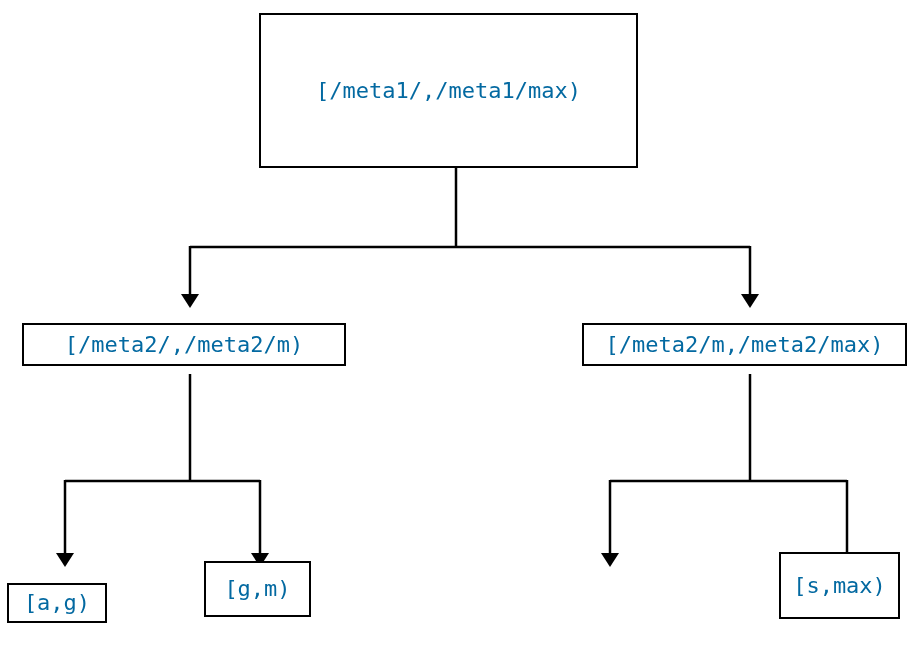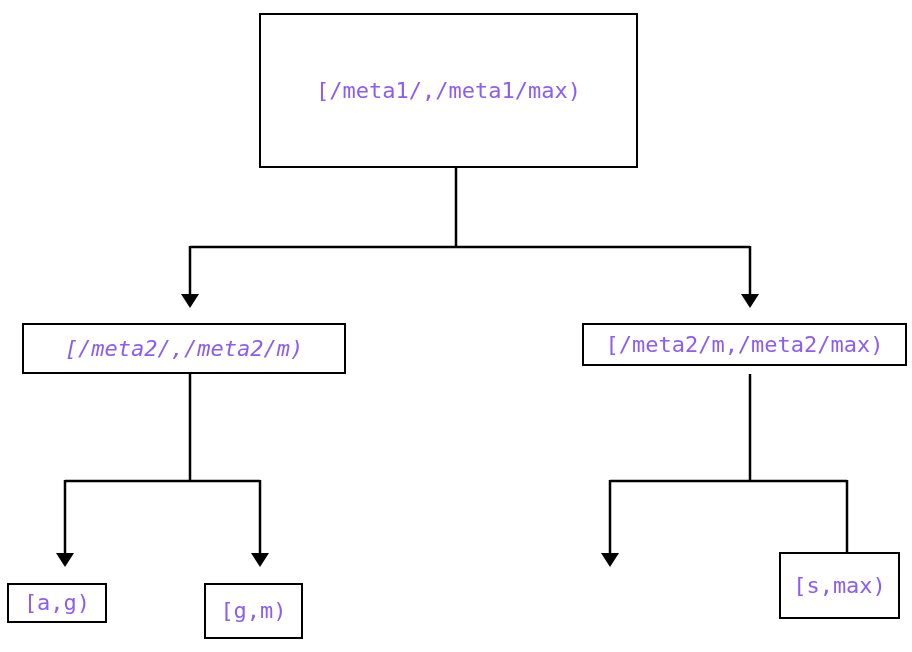--- a/index.html
+++ b/index.html
@@ -6,21 +6,21 @@
     margin: 0;
     padding: 0;
     background: #ffffff;
   }
   #stage {
     position: relative;
     width: 912px;
     height: 652px;
     background: #ffffff;
     font-family: "DejaVu Sans Mono", "Liberation Mono", monospace;
-    color: #8b5cf6;
+    color: #0369a1;
     overflow: hidden;
   }
   #edges {
     position: absolute;
     left: 0;
     top: 0;
     width: 912px;
     height: 652px;
   }
   .node {
@@ -29,24 +29,24 @@
     border: 2px solid #000000;
     background: #ffffff;
     display: flex;
     align-items: center;
     justify-content: center;
     font-size: 22px;
     line-height: 1;
     white-space: nowrap;
   }
   .node-root   { left: 259px; top: 13px;  width: 379px; height: 155px; }
-  .node-l      { left: 22px;  top: 323px; width: 324px; height: 51px; font-style: italic;  }
+  .node-l      { left: 22px;  top: 323px; width: 324px; height: 43px;  }
   .node-r      { left: 582px; top: 323px; width: 325px; height: 43px;  }
   .node-ll     { left: 7px;   top: 583px; width: 100px; height: 40px;  }
-  .node-lr     { left: 204px; top: 583px; width: 99px;  height: 56px; text-align: right;  }
+  .node-lr     { left: 204px; top: 561px; width: 107px;  height: 56px; text-align: right;  }
   .node-rl     { left: 553px; top: 583px; width: 101px; height: 56px;  }
   .node-rr     { left: 779px; top: 552px; width: 121px; height: 67px;  }
   .edge-line {
     stroke: #000000;
     stroke-width: 2.5;
     fill: none;
   }
   .arrowhead {
     fill: #000000;
     stroke: none;

